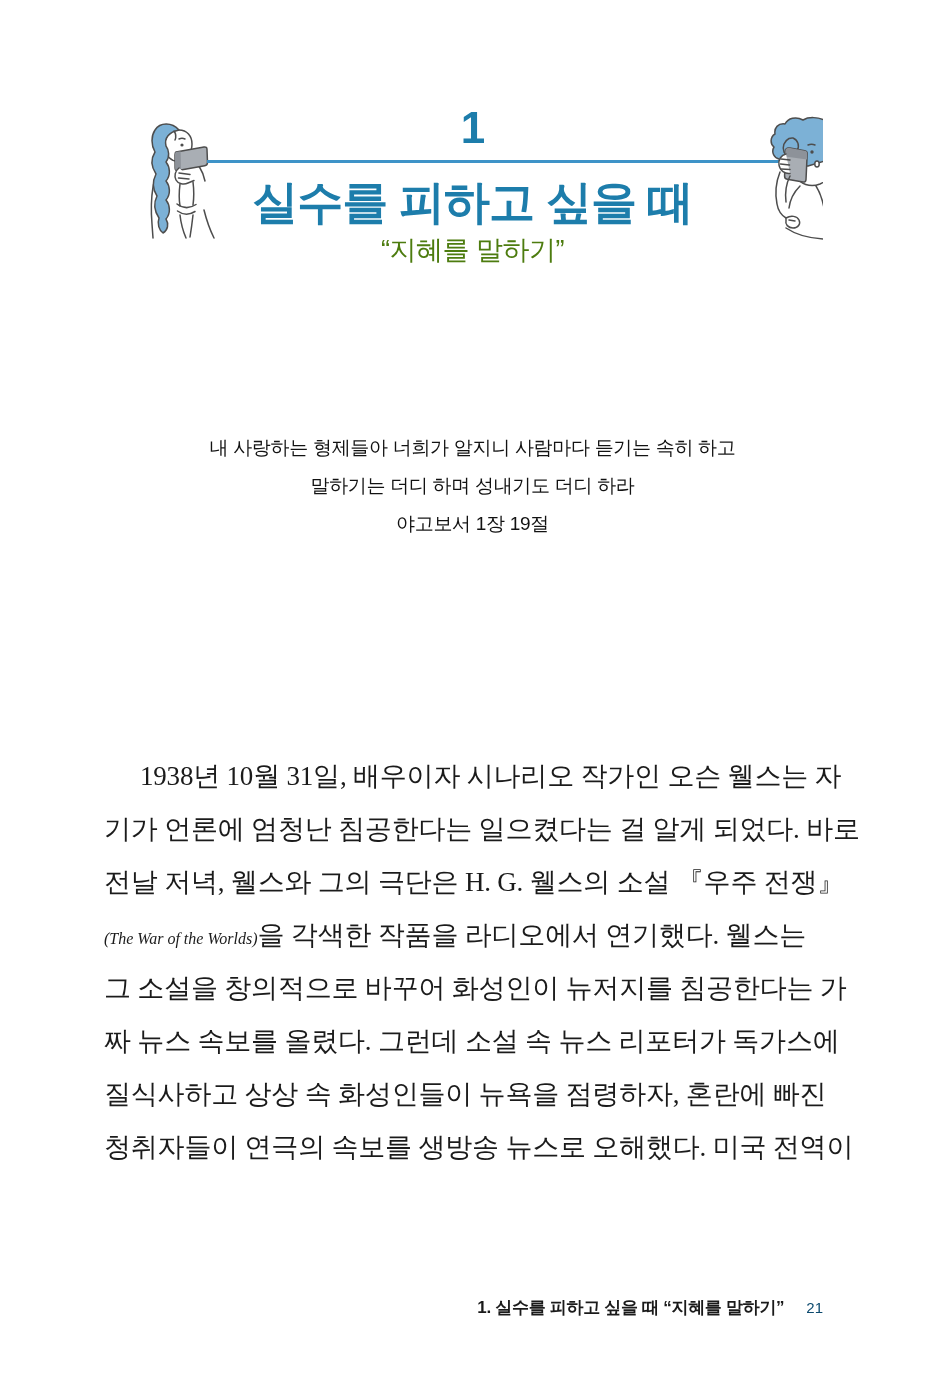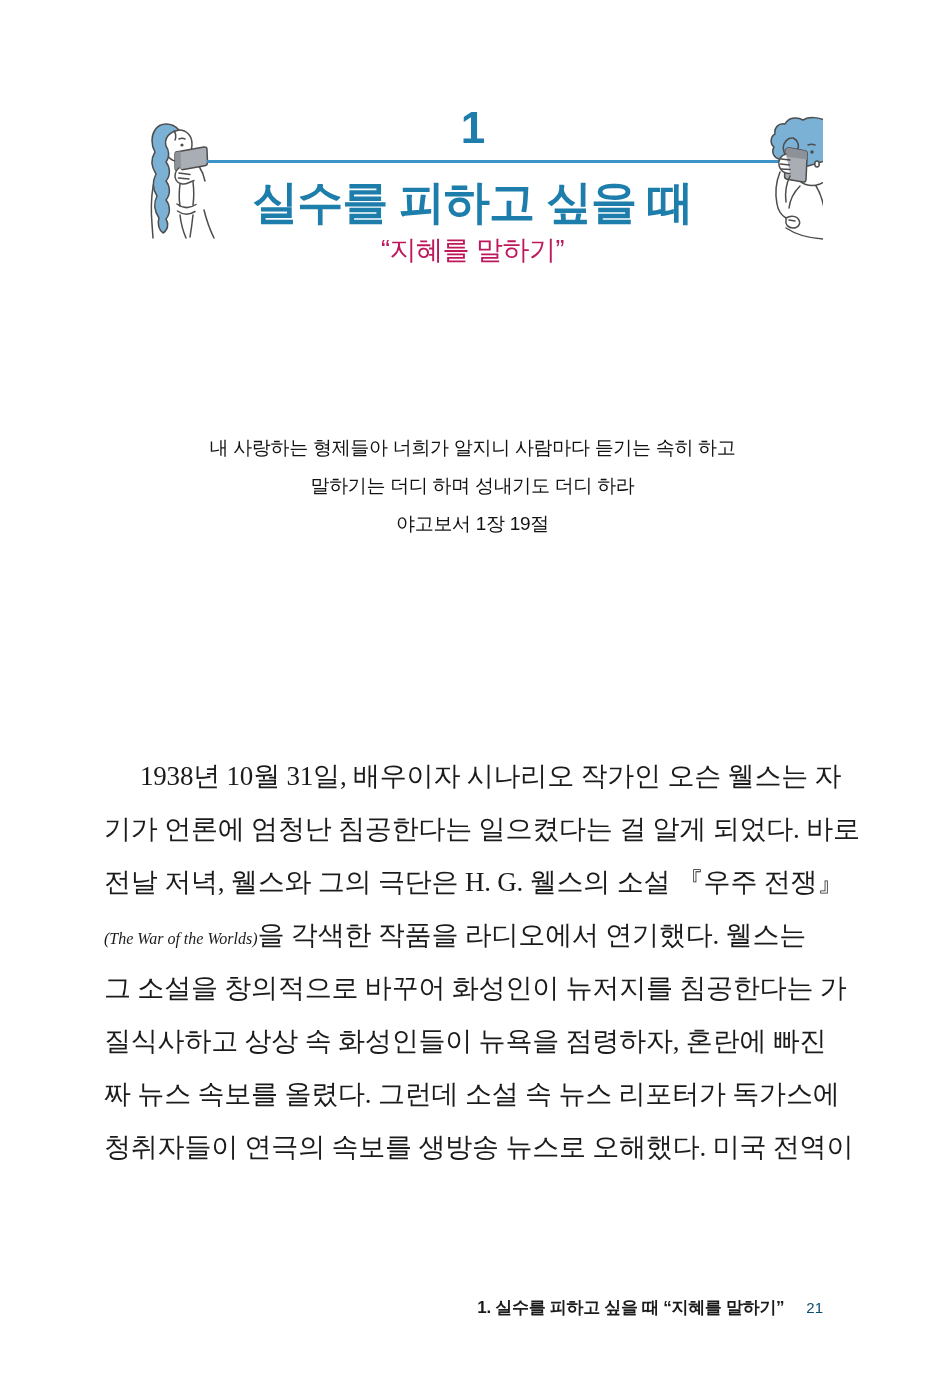--- a/index.html
+++ b/index.html
@@ -44,21 +44,21 @@
     color: #1d7dab;
     letter-spacing: -1px;
   }
   .chapter-subtitle {
     position: absolute;
     top: 230px; left: 0; right: 0;
     text-align: center;
     font-size: 27px;
     font-weight: 400;
     line-height: 40px;
-    color: #be185d;
+    color: #4d7c0f;
     letter-spacing: -0.5px;
   }
 
   
   .epigraph {
     position: absolute;
     top: 429px; left: 61px; right: 61px;
     text-align: center;
     font-size: 19px;
     line-height: 38px;
@@ -194,22 +194,22 @@
     <div>말하기는 더디 하며 성내기도 더디 하라</div>
     <div>야고보서 1장 19절</div>
   </blockquote>
 
   <main class="body-text">
     <p class="bline first">1938년 10월 31일, 배우이자 시나리오 작가인 오슨 웰스는 자</p>
     <p class="bline">기가 언론에 엄청난 침공한다는 일으켰다는 걸 알게 되었다. 바로</p>
     <p class="bline">전날 저녁, 웰스와 그의 극단은 H. G. 웰스의 소설 『우주 전쟁』</p>
     <p class="bline"><span class="latin">(The War of the Worlds)</span><span>을 각색한 작품을 라디오에서 연기했다. 웰스는</span></p>
     <p class="bline">그 소설을 창의적으로 바꾸어 화성인이 뉴저지를 침공한다는 가</p>
+    <p class="bline">짜 뉴스 속보를 올렸다. 그런데 소설 속 뉴스 리포터가 독가스에</p>
     <p class="bline">질식사하고 상상 속 화성인들이 뉴욕을 점령하자, 혼란에 빠진</p>
-    <p class="bline">짜 뉴스 속보를 올렸다. 그런데 소설 속 뉴스 리포터가 독가스에</p>
     <p class="bline">청취자들이 연극의 속보를 생방송 뉴스로 오해했다. 미국 전역이</p>
   </main>
 
   <footer class="page-footer">
     <span class="running-title">1. 실수를 피하고 싶을 때 “지혜를 말하기”</span>
     <span class="page-number">21</span>
   </footer>
 
 </div>
 

